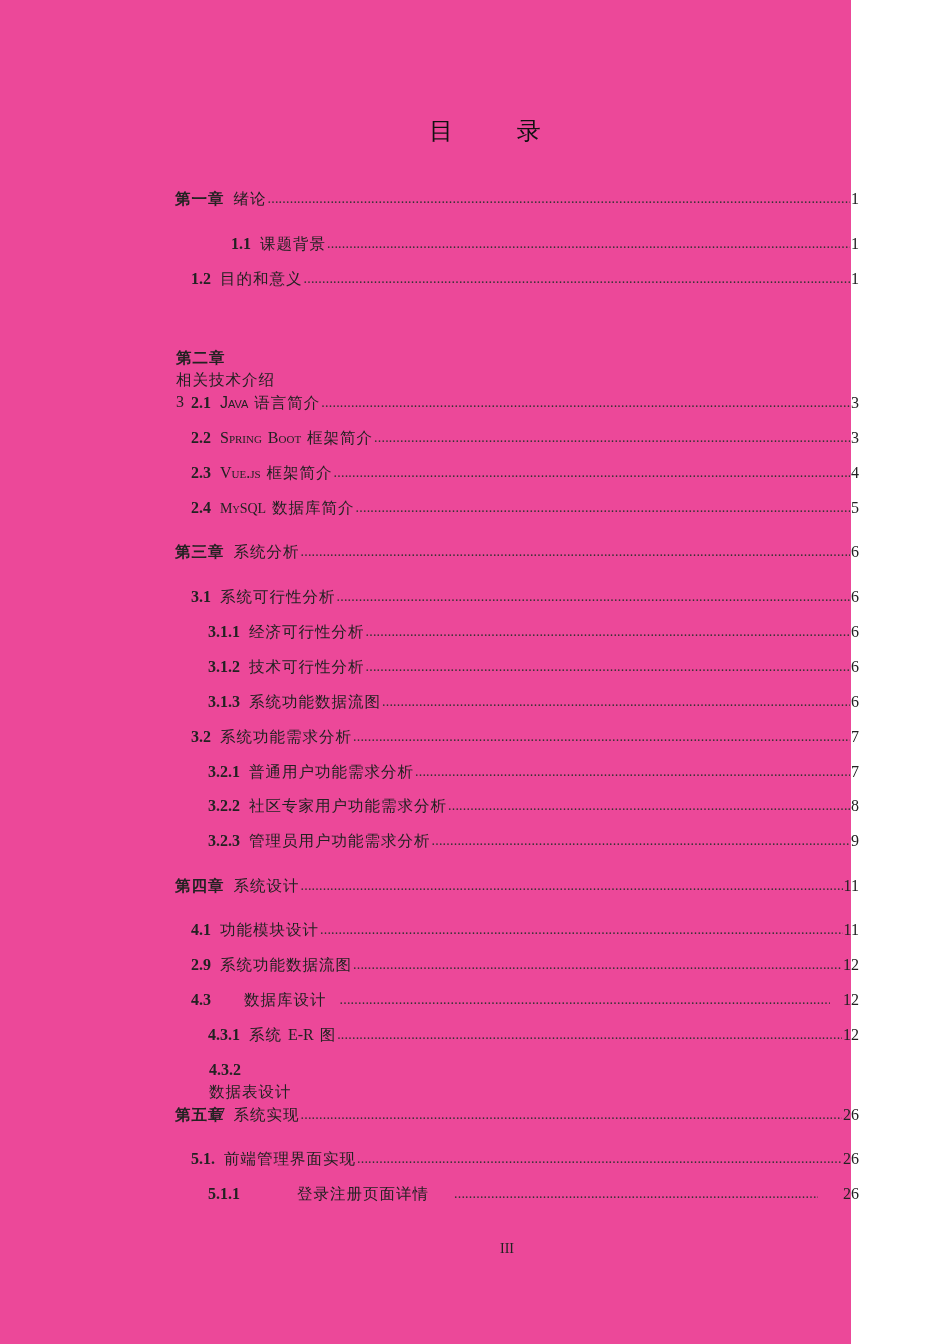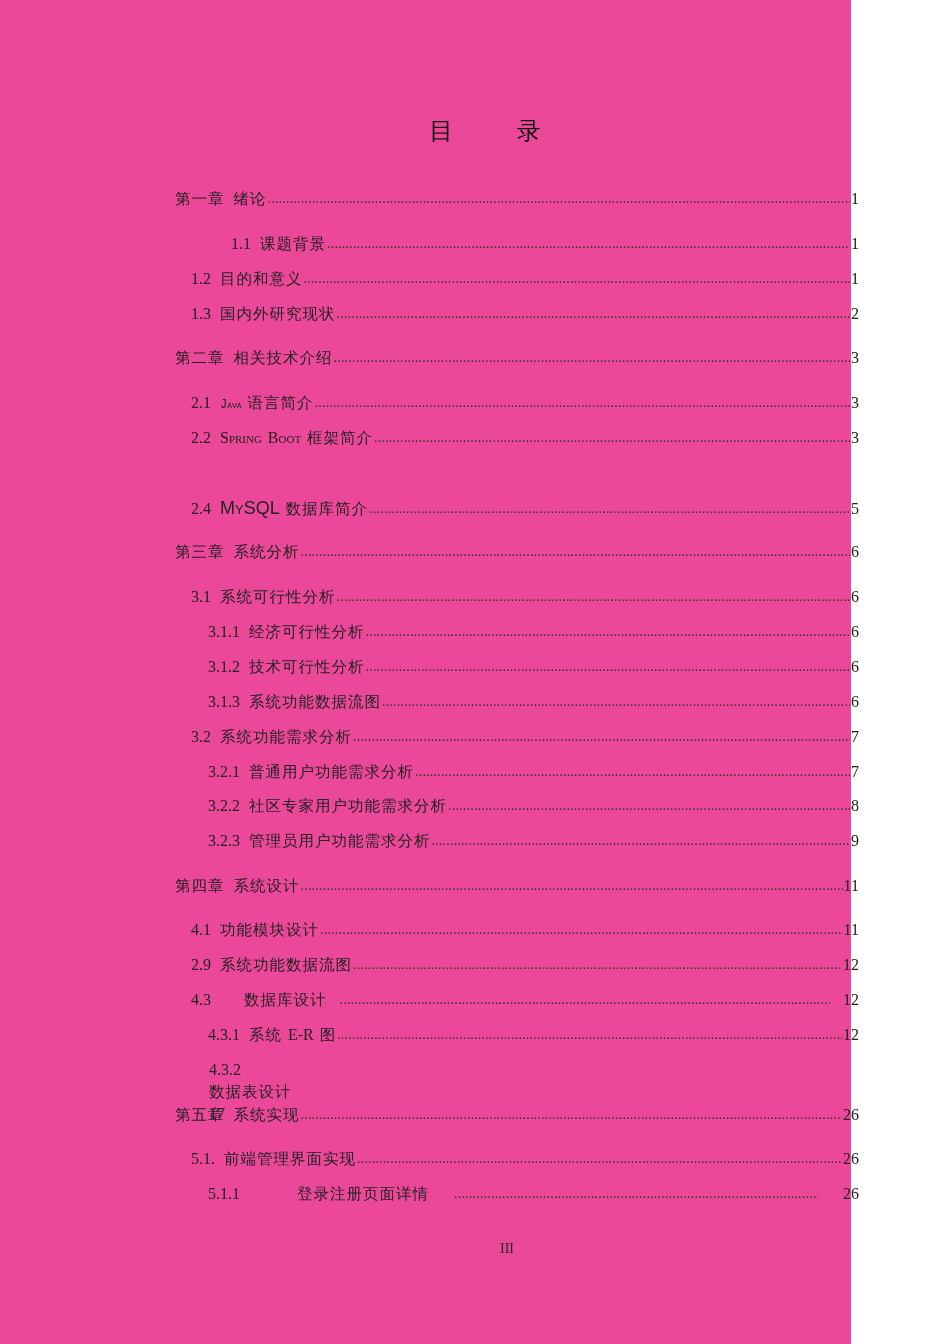--- a/index.html
+++ b/index.html
@@ -51,20 +51,21 @@
     line-height: 22px;
     white-space: nowrap;
   }
   .toc-entry.lvl1 { left: 175px; }
   .toc-entry.lvl2 { left: 191px; }
   .toc-entry.lvl3 { left: 208px; }
   .toc-num {
     flex: 0 0 auto;
     font-family: "Liberation Serif", serif;
     color: #222;
+    font-weight: bold;
   }
   .toc-text {
     flex: 0 0 auto;
     font-family: "DejaVu Sans", "Liberation Sans", sans-serif;
     font-size: 15.5px;
     color: #222;
     letter-spacing: 1px;
   }
   .lvl1 .toc-num {
     font-family: "DejaVu Sans", "Liberation Sans", sans-serif;
@@ -130,52 +131,52 @@
         <span class="toc-leader"></span>
         <span class="toc-page">1</span>
       </div>
       <div class="toc-entry lvl2" style="top: 268px;">
         <span class="toc-num">1.2</span>
         <span class="toc-gap"></span>
         <span class="toc-text">目的和意义</span>
         <span class="toc-leader"></span>
         <span class="toc-page">1</span>
       </div>
-      <div class="toc-entry lvl2" style="top: 303px;">
-        <span class="toc-num">1.3</span>
-        <span class="toc-gap"></span>
-        <span class="toc-text">国内外研究现状</span>
-        <span class="toc-leader"></span>
-        <span class="toc-page">2</span>
-      </div>
-      <div class="toc-entry lvl1" style="top: 347px;">
+      <div class="toc-entry lvl1" style="top: 347px; flex-direction: column;">
         <span class="toc-num">第二章</span>
         <span class="toc-gap"></span>
         <span class="toc-text">相关技术介绍</span>
         <span class="toc-leader"></span>
         <span class="toc-page">3</span>
       </div>
       <div class="toc-entry lvl2" style="top: 392px; justify-content: center;">
         <span class="toc-num">2.1</span>
         <span class="toc-gap"></span>
-        <span class="toc-text"><span class="smallcaps" style="font-family:Liberation Mono, monospace;font-size:12px;letter-spacing:0">Java</span> 语言简介</span>
+        <span class="toc-text"><span class="smallcaps" style="font-family:Liberation Sans, sans-serif;font-size:16px;letter-spacing:0">Java</span> 语言简介</span>
         <span class="toc-leader"></span>
         <span class="toc-page">3</span>
       </div>
       <div class="toc-entry lvl2" style="top: 427px;">
         <span class="toc-num">2.2</span>
         <span class="toc-gap"></span>
         <span class="toc-text"><span class="smallcaps" style="font-family:'Liberation Serif',serif;font-size:16px;letter-spacing:0">Spring</span>  <span class="smallcaps" style="font-family:'Liberation Serif',serif;font-size:16px;letter-spacing:0">Boot</span> 框架简介</span>
         <span class="toc-leader"></span>
         <span class="toc-page">3</span>
       </div>
+      <div class="toc-entry lvl2" style="top: 462px;">
+        <span class="toc-num">2.3</span>
+        <span class="toc-gap"></span>
+        <span class="toc-text"><span class="smallcaps" style="font-family:'Liberation Serif',serif;font-size:16px;letter-spacing:0">Vue.js</span> 框架简介</span>
+        <span class="toc-leader"></span>
+        <span class="toc-page">4</span>
+      </div>
       <div class="toc-entry lvl2" style="top: 497px;">
         <span class="toc-num">2.4</span>
         <span class="toc-gap"></span>
-        <span class="toc-text"><span class="smallcaps" style="font-family:Liberation Sans, sans-serif;font-size:18px;letter-spacing:0">MySQL</span>  数据库简介</span>
+        <span class="toc-text"><span class="smallcaps" style="font-family:Liberation Serif, serif;font-size:14px;letter-spacing:0">MySQL</span>  数据库简介</span>
         <span class="toc-leader"></span>
         <span class="toc-page">5</span>
       </div>
       <div class="toc-entry lvl1" style="top: 541px;">
         <span class="toc-num">第三章</span>
         <span class="toc-gap"></span>
         <span class="toc-text">系统分析</span>
         <span class="toc-leader"></span>
         <span class="toc-page">6</span>
       </div>

